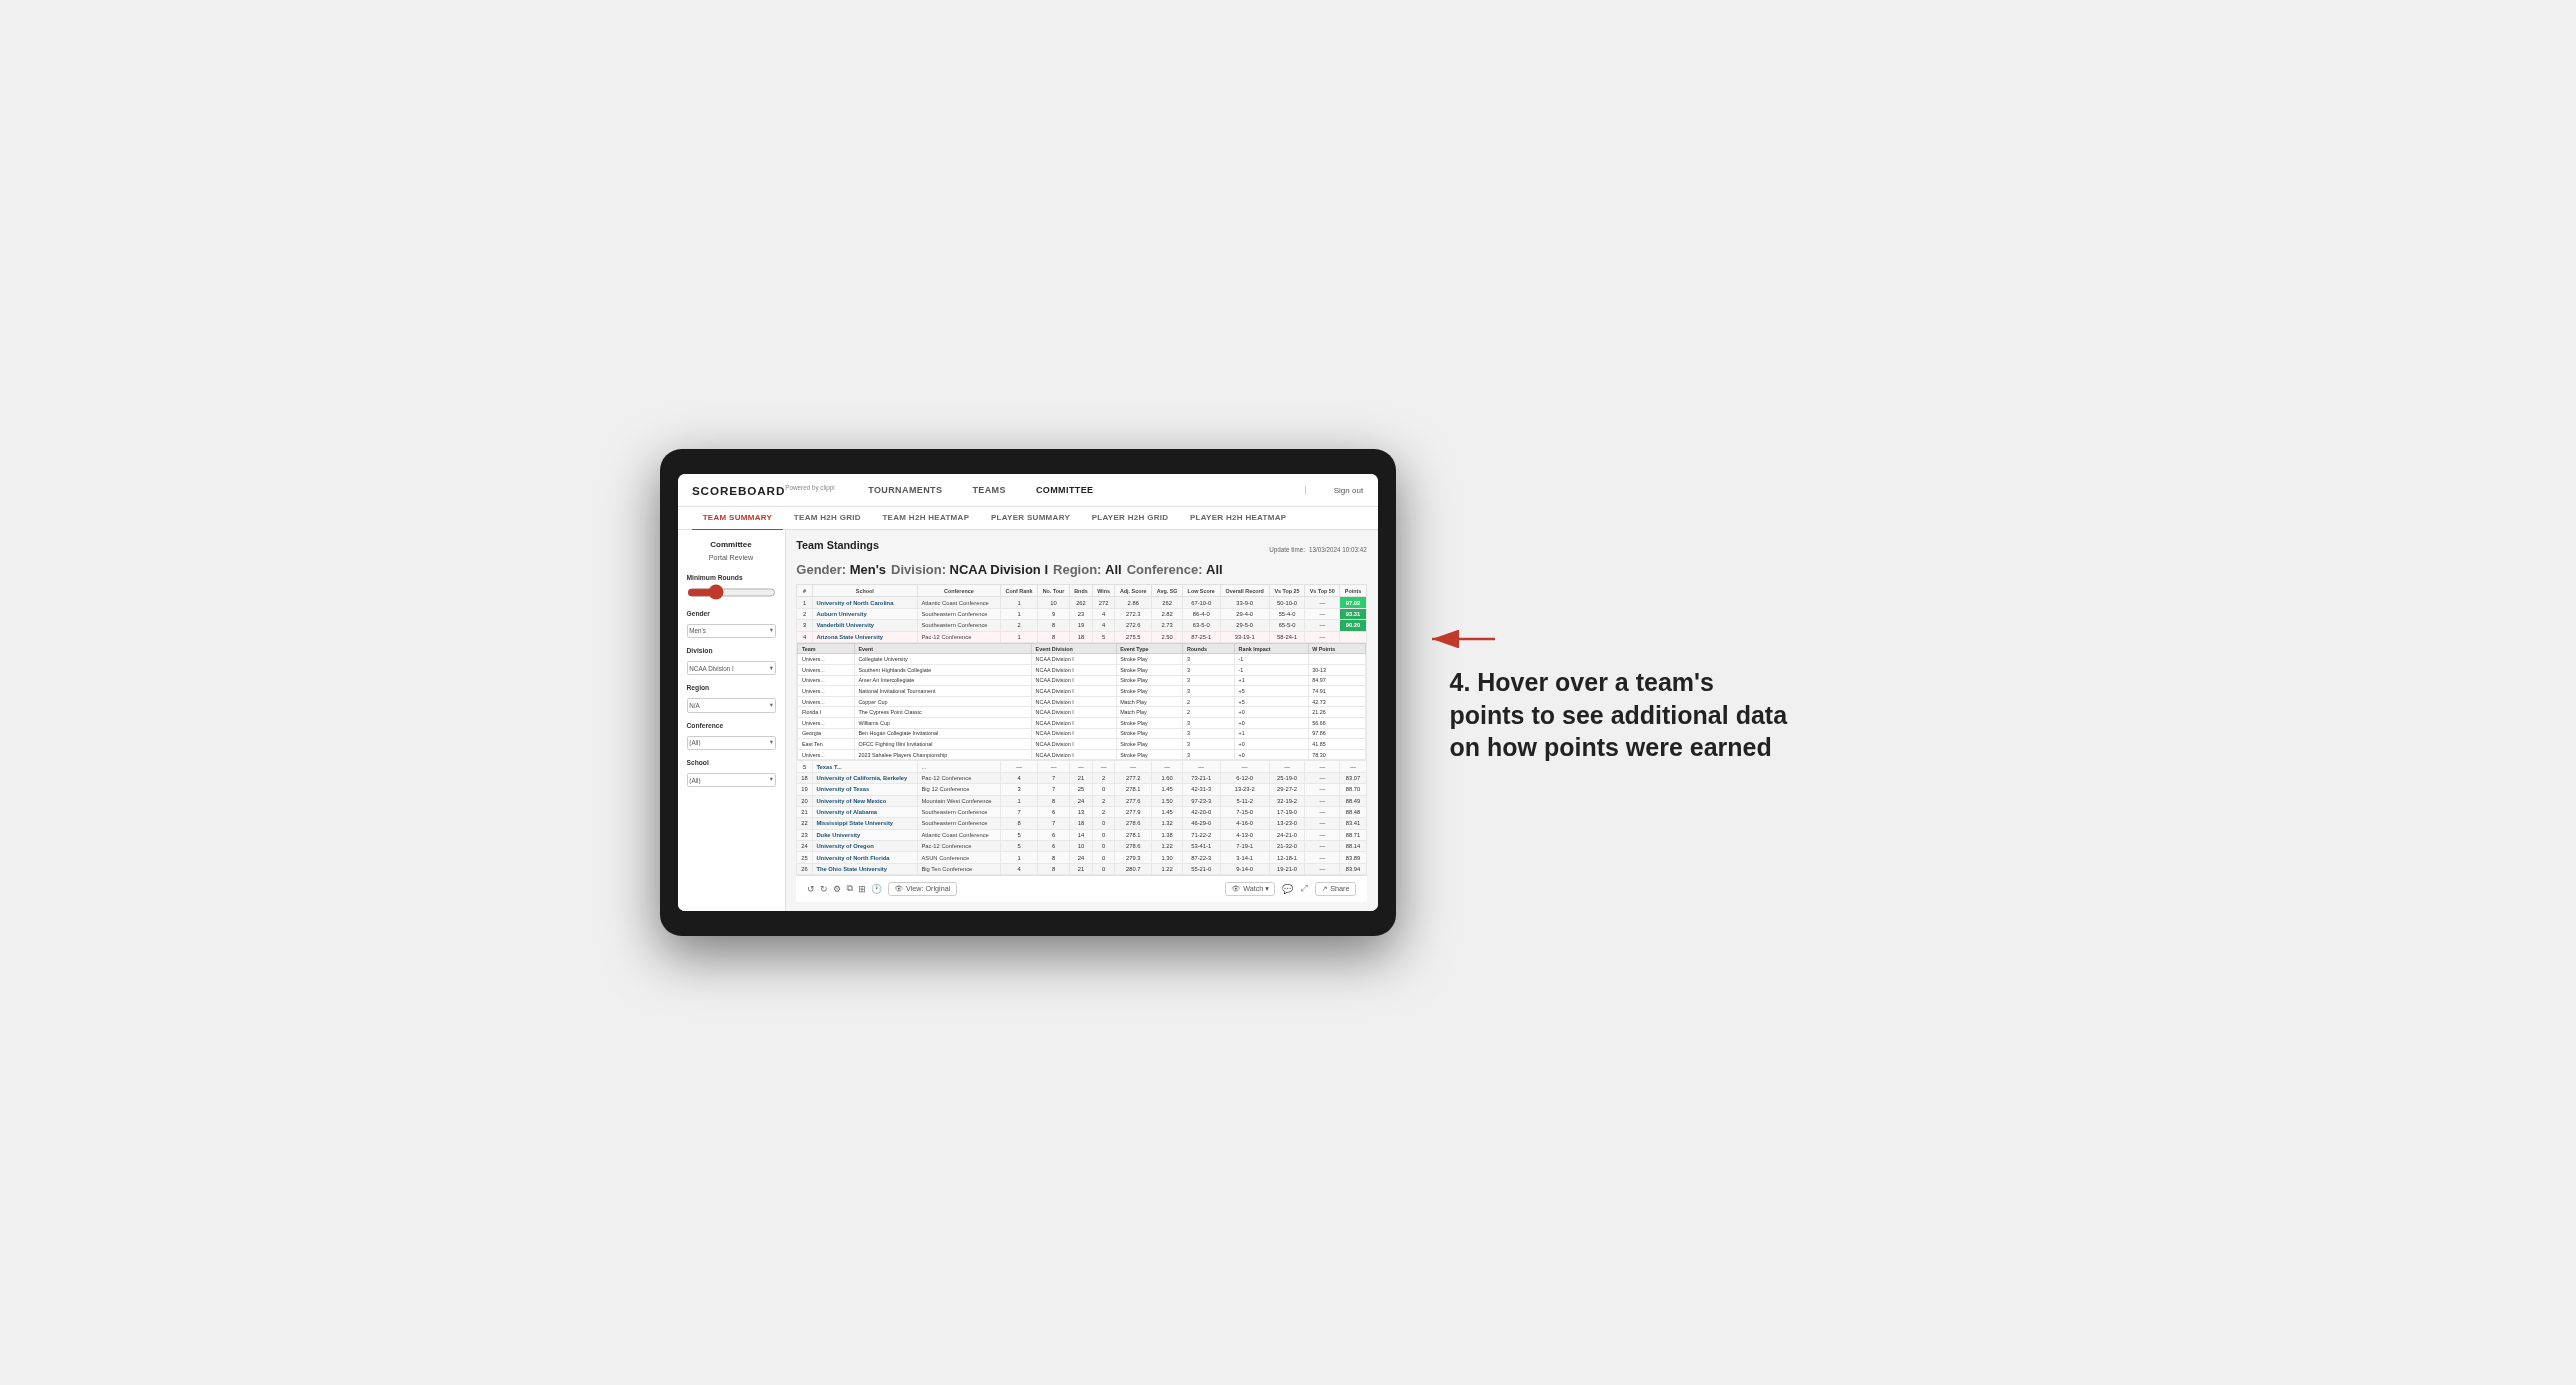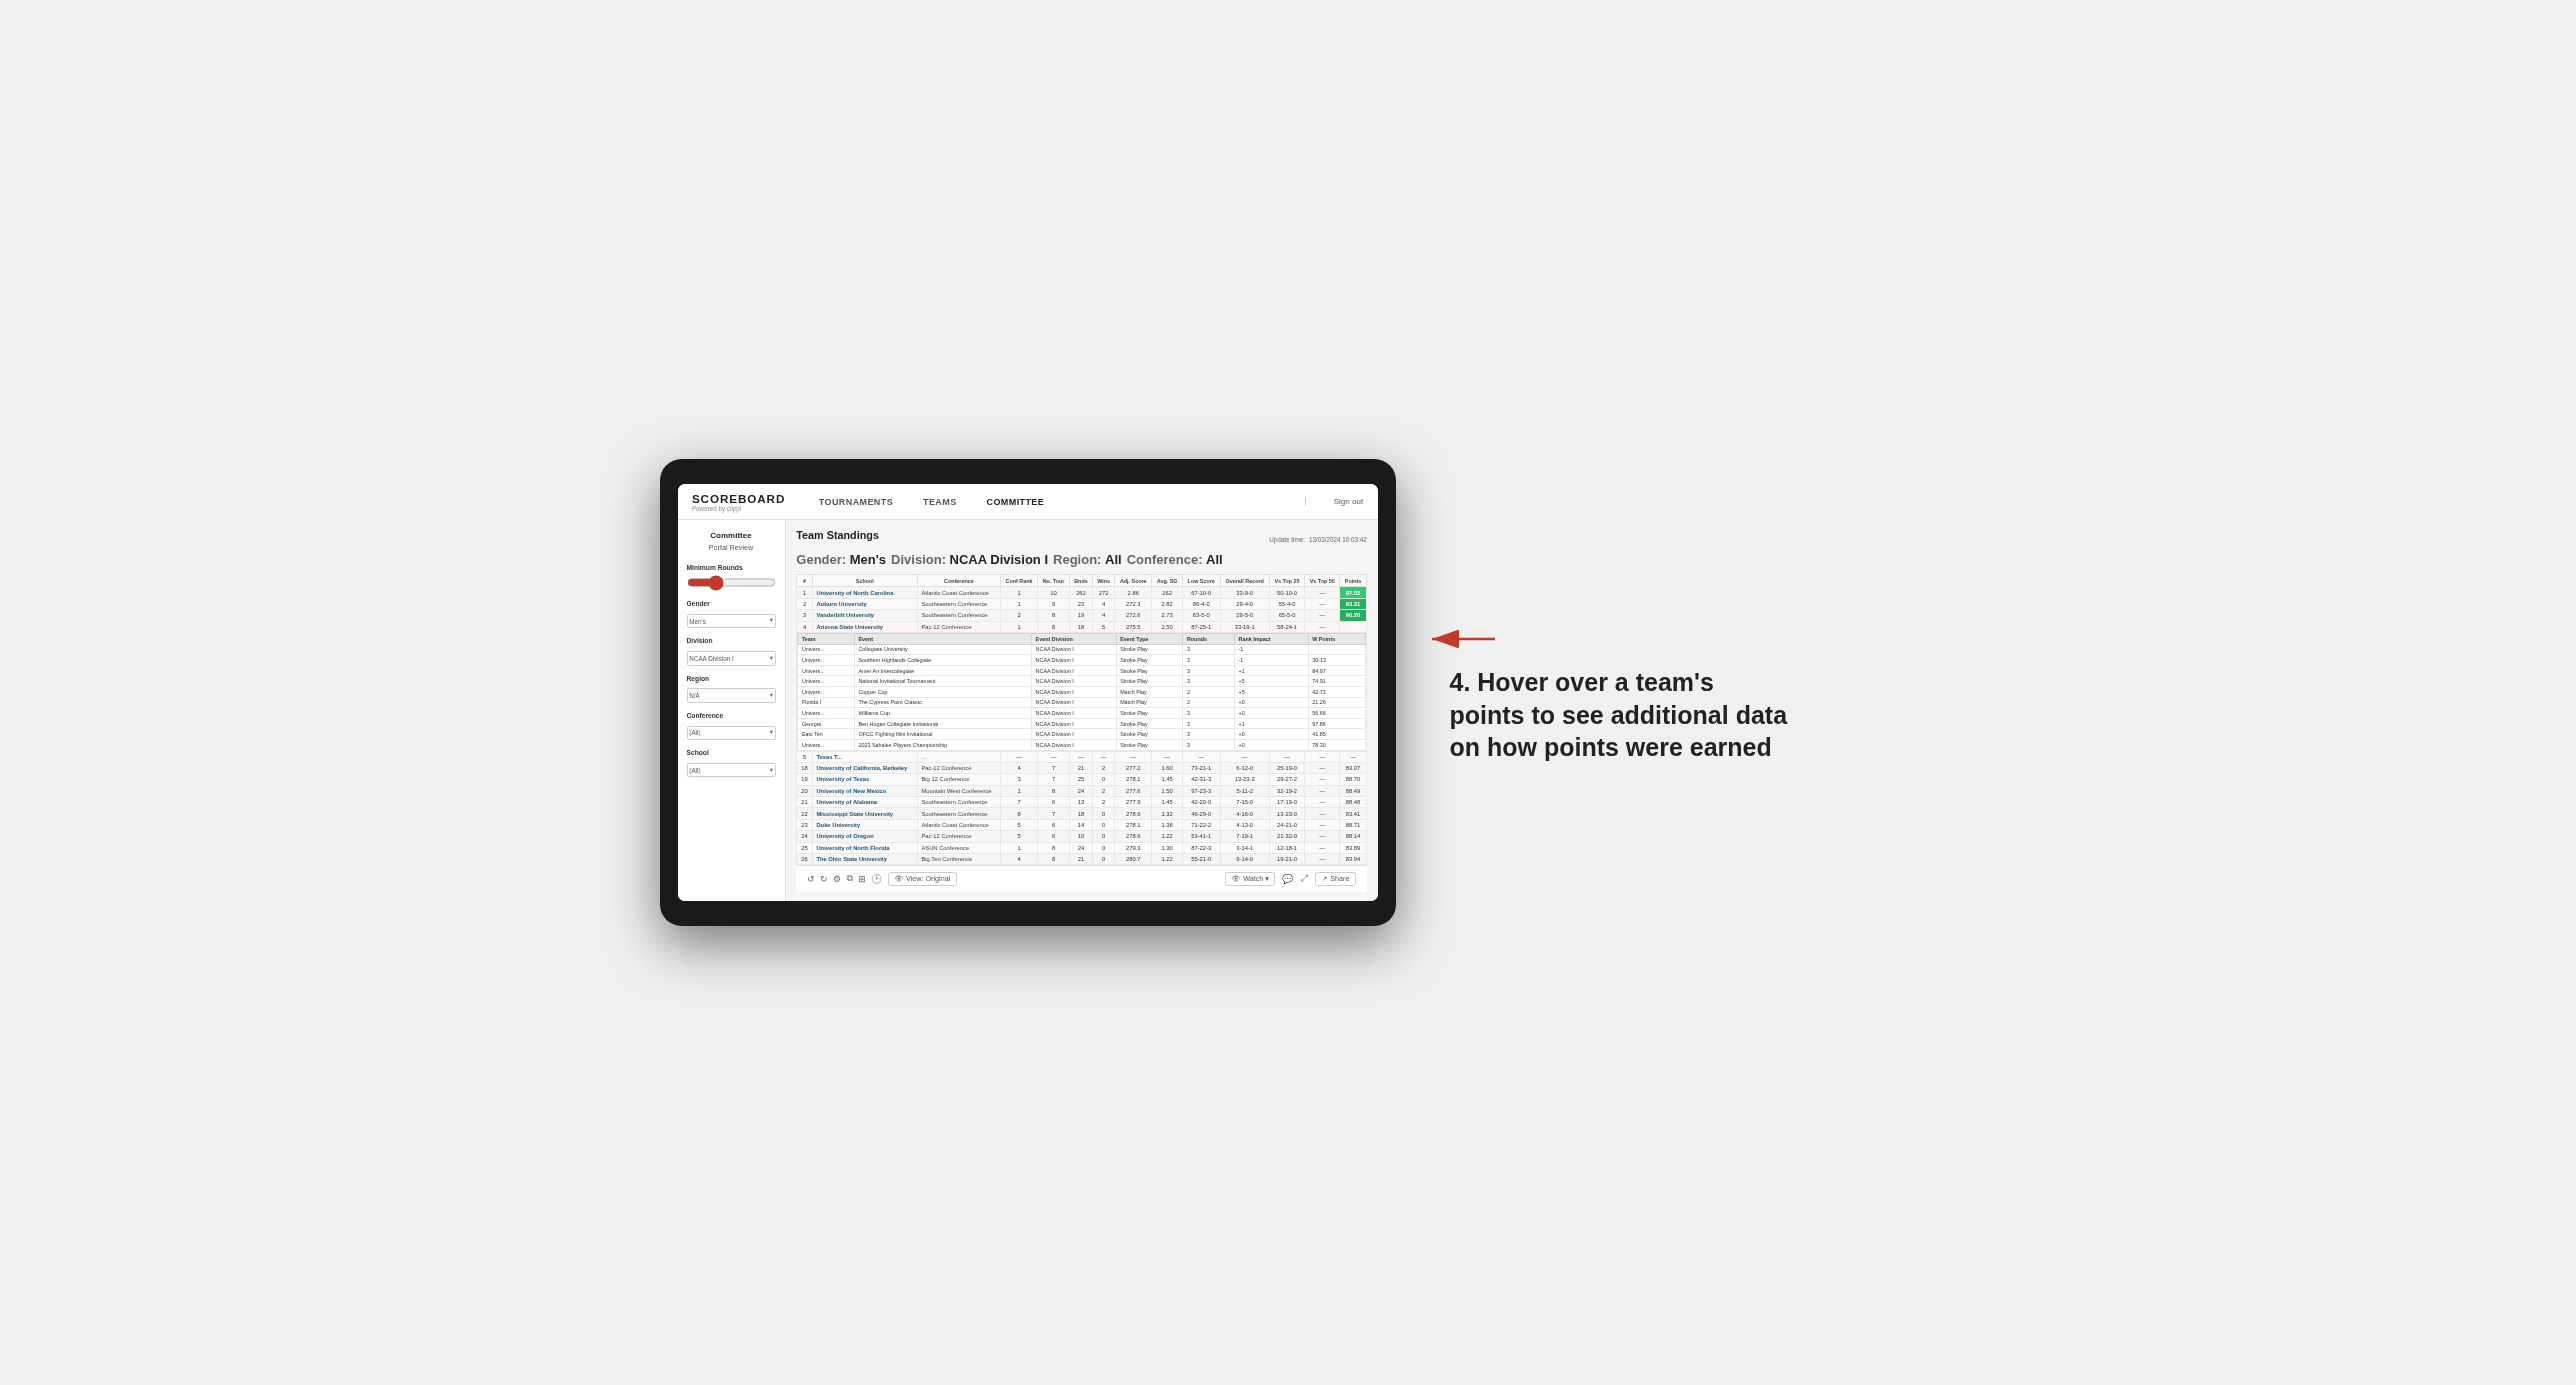--- a/index.html
+++ b/index.html
@@ -42,21 +42,21 @@
     .app-header {
       display: flex;
       align-items: center;
       padding: 7.2px 14.4px;
       border-bottom: 0.9px solid #e0e0e0;
       background: #fff;
     }
 
     .logo-area {
       display: flex;
-      flex-direction: column;
+      flex-direction: row;
       margin-right: 21.5px;
     }
 
     .logo-text {
       font-size: 11.7px;
       font-weight: 900;
       letter-spacing: 0.9px;
       color: #222;
     }
 
@@ -406,20 +406,28 @@
           <span class="logo-sub">Powered by clippi</span>
         </div>
         <div class="nav-items">
           <span class="nav-item">TOURNAMENTS</span>
           <span class="nav-item">TEAMS</span>
           <span class="nav-item active">COMMITTEE</span>
         </div>
         <span class="sign-out">Sign out</span>
       </div>
 
+      <div class="sub-nav">
+        <span class="sub-nav-item active">TEAM SUMMARY</span>
+        <span class="sub-nav-item">TEAM H2H GRID</span>
+        <span class="sub-nav-item">TEAM H2H HEATMAP</span>
+        <span class="sub-nav-item">PLAYER SUMMARY</span>
+        <span class="sub-nav-item">PLAYER H2H GRID</span>
+        <span class="sub-nav-item">PLAYER H2H HEATMAP</span>
+      </div>
 
       <div class="main-content">
 
         <div class="sidebar">
           <div class="sidebar-title">Committee</div>
           <div class="sidebar-subtitle">Portal Review</div>
 
           <div class="sidebar-section">
             <div class="sidebar-label">Minimum Rounds</div>
             <div class="slider-container">

